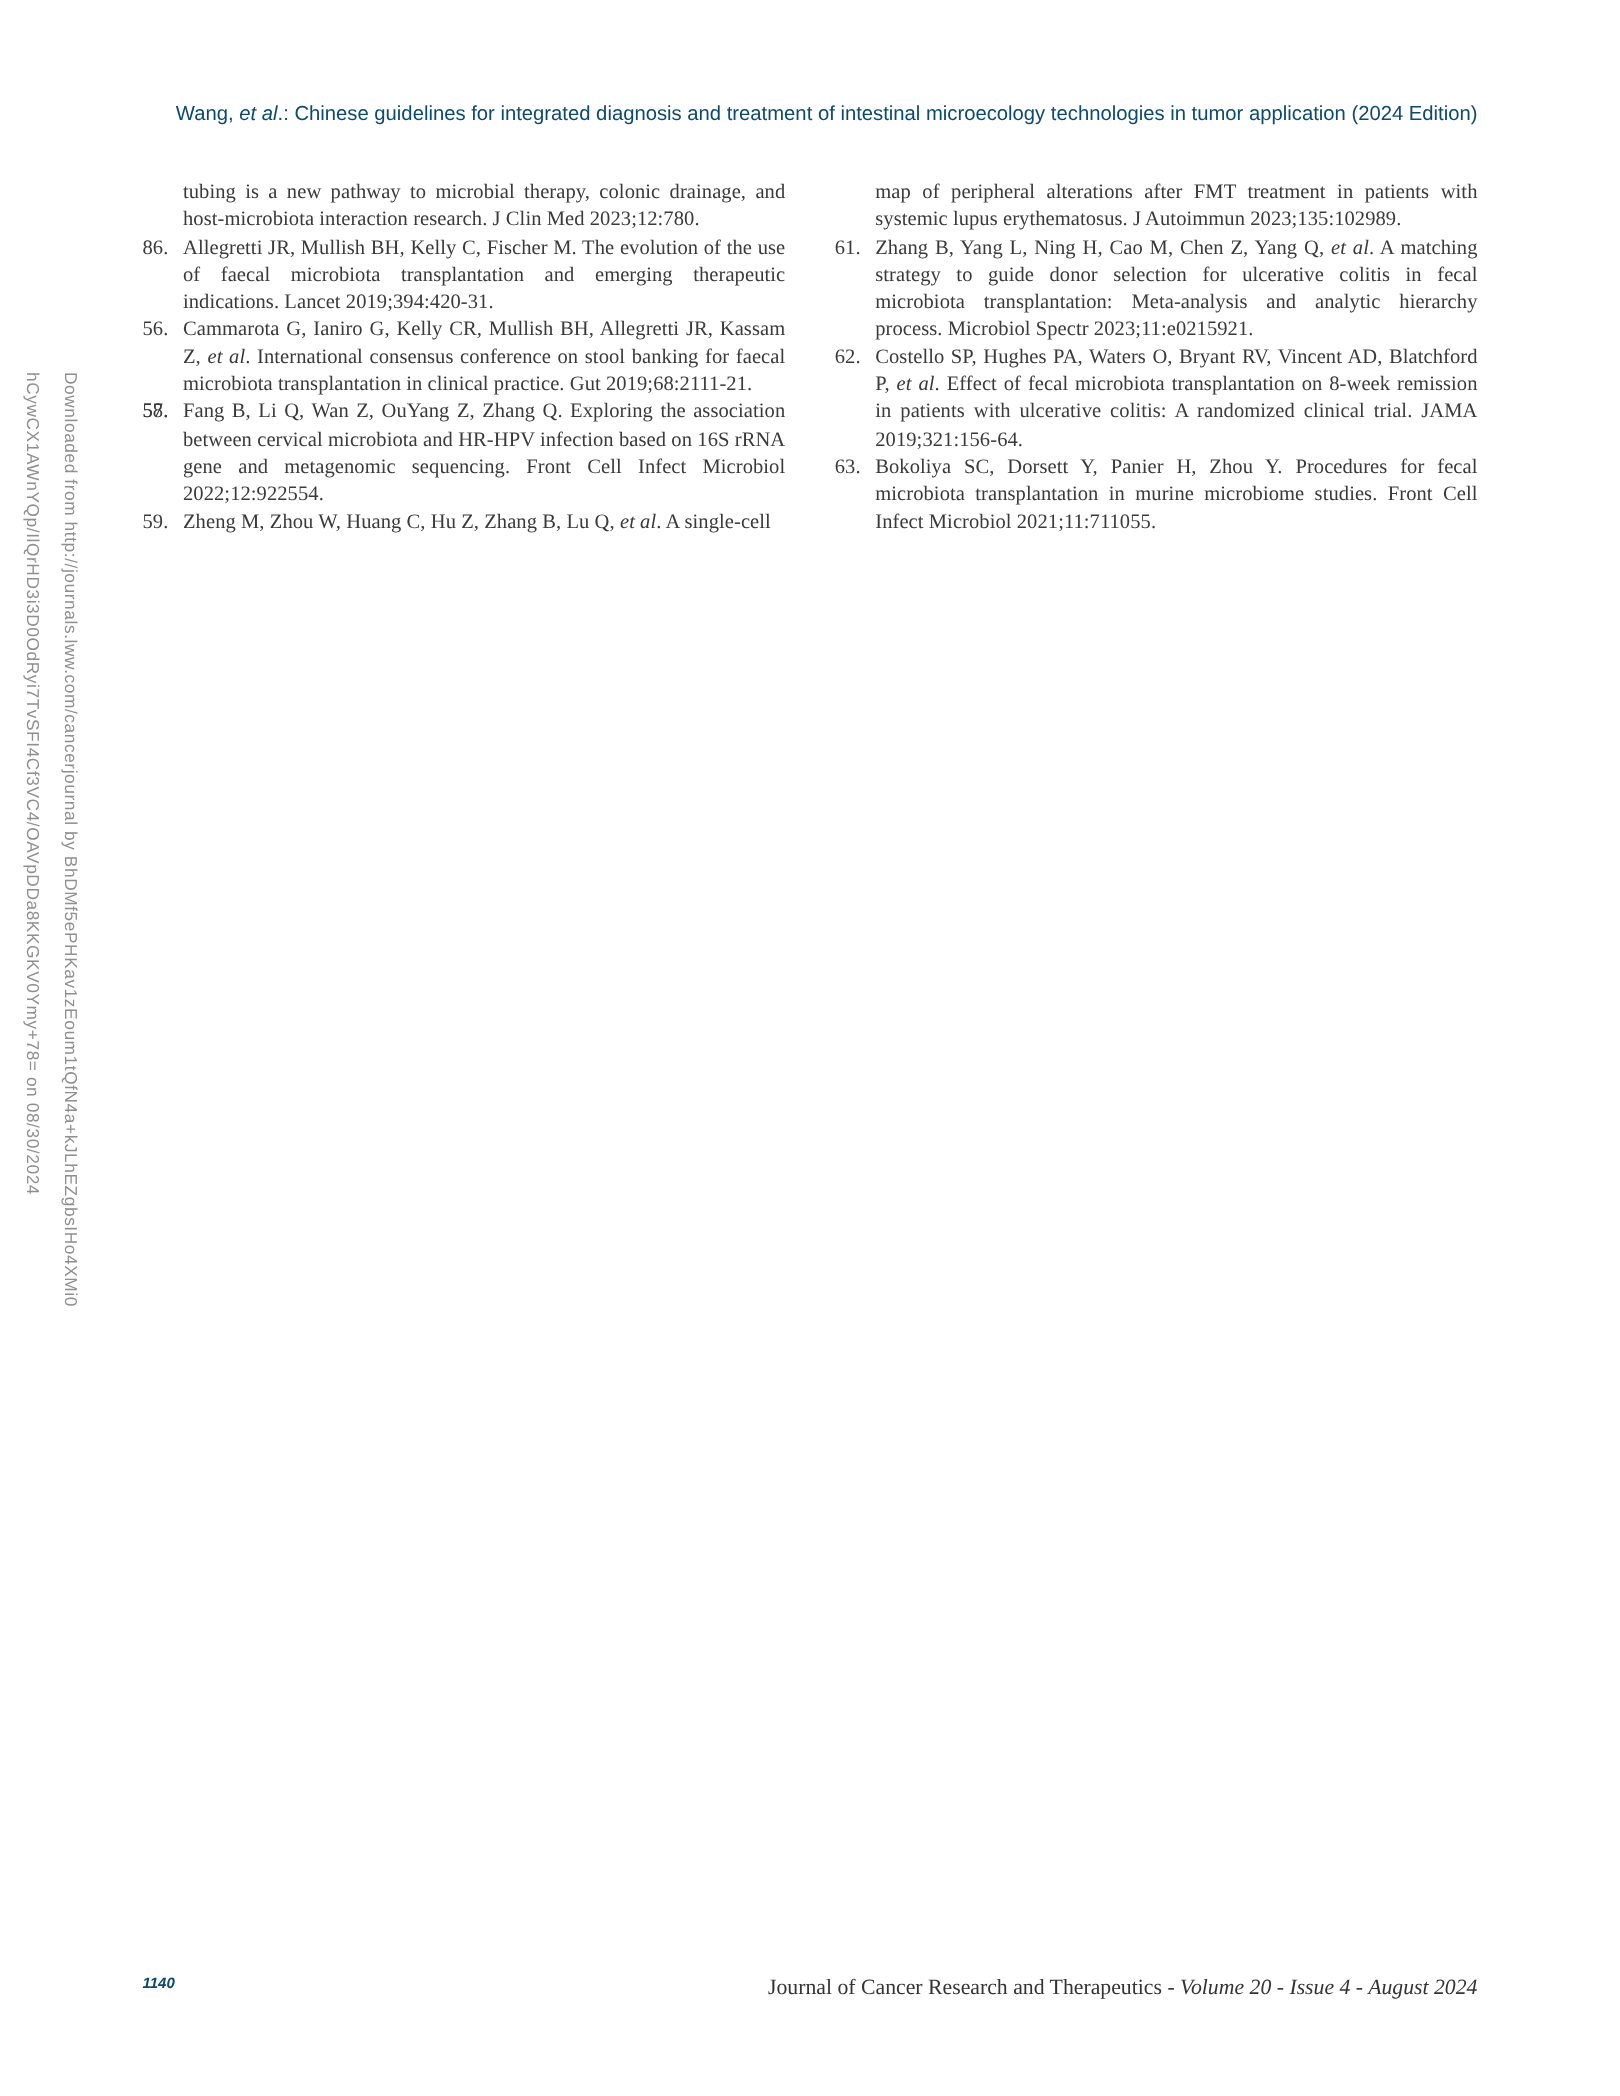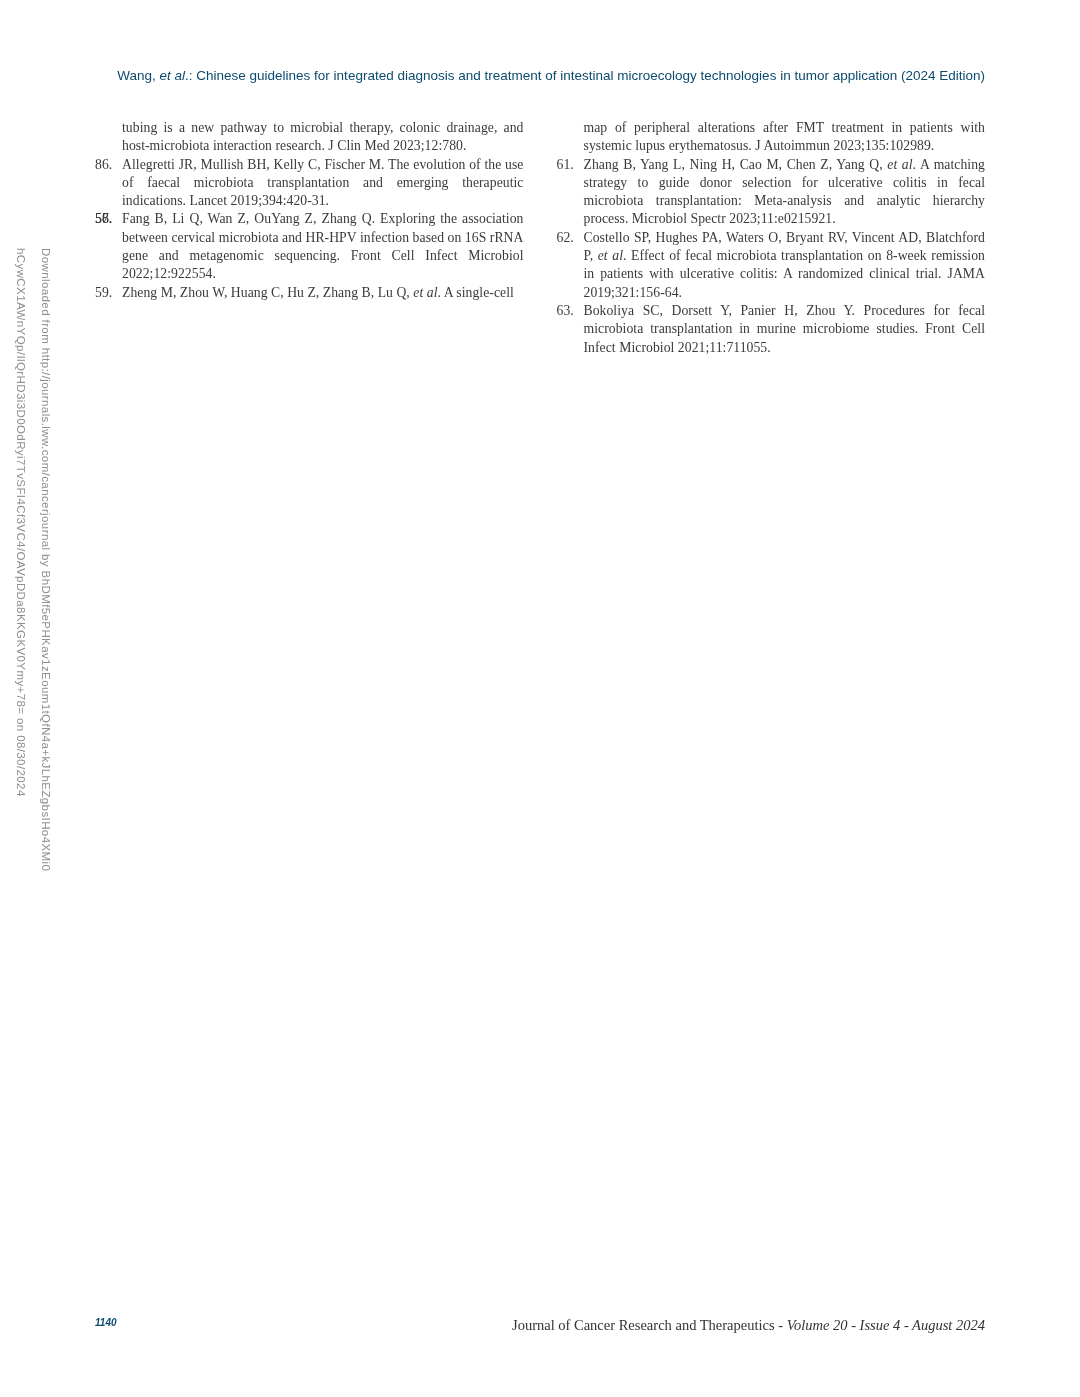--- a/index.html
+++ b/index.html
@@ -110,20 +110,21 @@
       <div class="ref">
         <span class="num"></span>
         <span class="txt"><span>tubing is a new pathway to microbial therapy, colonic drainage, and host-microbiota interaction research. J Clin Med 2023;12:780.</span></span>
       </div>
       <div class="ref">
         <span class="num">86.</span>
         <span class="txt"><span>Allegretti JR, Mullish BH, Kelly C, Fischer M. The evolution of the use of faecal microbiota transplantation and emerging therapeutic indications. Lancet 2019;394:420-31.</span></span>
       </div>
       <div class="ref">
         <span class="num">56.</span>
+        <span class="txt"><span>Cammarota G, Ianiro G, Kelly CR, Mullish BH, Allegretti JR, Kassam Z, </span><i>et al</i><span>. International consensus conference on stool banking for faecal microbiota transplantation in clinical practice. Gut 2019;68:2111-21.</span></span>
       </div>
       <div class="ref">
         <span class="num">57.</span>
       </div>
       <div class="ref">
         <span class="num">58.</span>
         <span class="txt"><span>Fang B, Li Q, Wan Z, OuYang Z, Zhang Q. Exploring the association between cervical microbiota and HR-HPV infection based on 16S rRNA gene and metagenomic sequencing. Front Cell Infect Microbiol 2022;12:922554.</span></span>
       </div>
       <div class="ref">
         <span class="num">59.</span>

